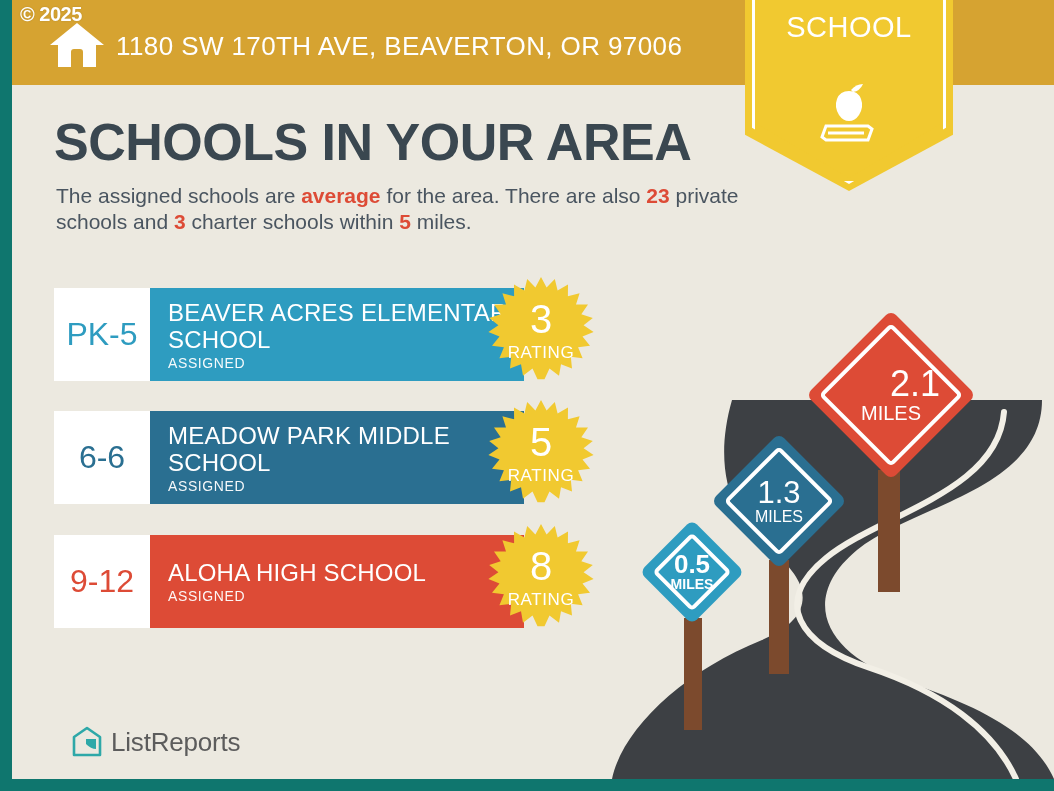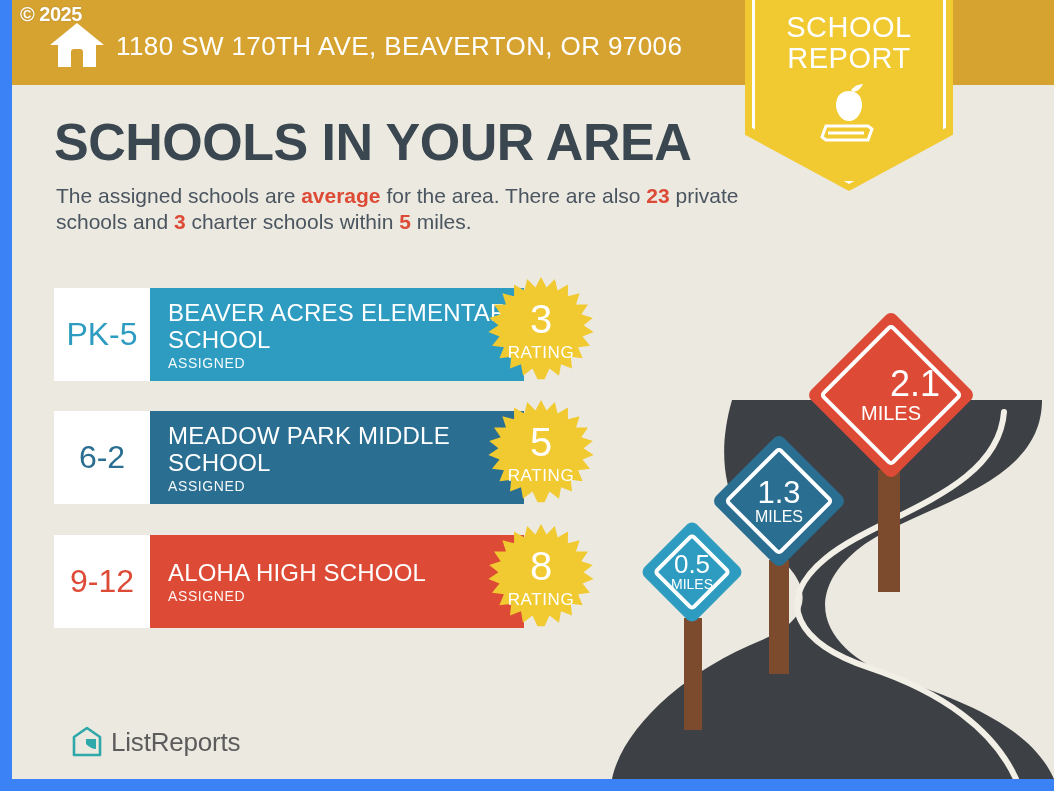--- a/index.html
+++ b/index.html
@@ -8,21 +8,21 @@
     background: #ffffff;
   }
   body {
     font-family: "Liberation Sans", sans-serif;
   }
   #page {
     position: relative;
     width: 1054px;
     height: 791px;
     overflow: hidden;
-    background: #3b82f6;
+    background: #0f766e;
   }
   
   #canvas {
     position: absolute;
     left: 12px;
     top: 0px;
     width: 1042px;
     height: 779px;
     background: #ece9e0;
     overflow: hidden;
@@ -297,21 +297,20 @@
       </svg>
     </div>
 
     <div id="address">1180 SW 170TH AVE, BEAVERTON, OR 97006</div>
 
     <div id="report-badge">
       <div class="shape" style="background: rgb(241, 201, 48);"></div>
       <div class="inner-line"></div>
       <div id="badge-title">
         <div>SCHOOL</div>
-        <div>REPORT</div>
       </div>
       <div id="badge-icons">
         <svg viewBox="0 0 86 62" width="86" height="62" aria-hidden="true">
           <g>
             <path d="M45 8 Q50 2 57 2 Q54 9 47 10 Z" fill="#ffffff"></path>
             <path d="M43 9 Q34 9 31 17 Q28 25 33 33 Q37 39 43 39 Q49 39 53 33 Q58 25 55 17 Q52 9 43 9 Z" fill="#ffffff"></path>
           </g>
           <g fill="none" stroke="#ffffff" stroke-width="3">
             <path d="M20 44 L62 44 L66 47 L62 58 L20 58 L16 55 Z"></path>
             <path d="M22 51 L58 51"></path>
@@ -335,21 +334,21 @@
       <div class="rating-burst">
         <svg viewBox="0 0 120 120" width="120" height="120" aria-hidden="true">
           <polygon fill="#f1c930" points="60,2 65.6,12.4 73.8,4 76.6,15.4 87,9.4 86.9,21.2 98.6,18.2 95,29.4 107,29.4 100.3,39.2 111.8,42.9 102.6,50.3 112.6,56.9 101.5,61.6 109,70.7 97.1,72.3 101.6,83.2 89.8,81.8 91,93.5 80,89.2 78,100.8 68.5,93.5 63.5,104.2 56.5,104.2 51.5,93.5 42,100.8 40,89.2 29,93.5 30.2,81.8 18.4,83.2 22.9,72.3 11,70.7 18.5,61.6 7.4,56.9 17.4,50.3 8.2,42.9 19.7,39.2 13,29.4 25,29.4 21.4,18.2 33.1,21.2 33,9.4 43.4,15.4 46.2,4 54.4,12.4"></polygon>
         </svg>
         <div class="burst-num">3</div>
         <div class="burst-lbl">RATING</div>
       </div>
     </div>
 
     <div class="school-row" id="row-1" style="top:411px;">
-      <div class="grade-box" id="grade-1" style="color: rgb(42, 111, 145);">6-2</div>
+      <div class="grade-box" id="grade-1" style="color: rgb(42, 111, 145);">6-6</div>
       <div class="name-bar" id="bar-1" style="background: rgb(42, 111, 145);">
         <div class="school-name">MEADOW PARK MIDDLE SCHOOL</div>
         <div class="assigned">ASSIGNED</div>
       </div>
       <div class="rating-burst">
         <svg viewBox="0 0 120 120" width="120" height="120" aria-hidden="true">
           <polygon fill="#f1c930" points="60,2 65.6,12.4 73.8,4 76.6,15.4 87,9.4 86.9,21.2 98.6,18.2 95,29.4 107,29.4 100.3,39.2 111.8,42.9 102.6,50.3 112.6,56.9 101.5,61.6 109,70.7 97.1,72.3 101.6,83.2 89.8,81.8 91,93.5 80,89.2 78,100.8 68.5,93.5 63.5,104.2 56.5,104.2 51.5,93.5 42,100.8 40,89.2 29,93.5 30.2,81.8 18.4,83.2 22.9,72.3 11,70.7 18.5,61.6 7.4,56.9 17.4,50.3 8.2,42.9 19.7,39.2 13,29.4 25,29.4 21.4,18.2 33.1,21.2 33,9.4 43.4,15.4 46.2,4 54.4,12.4"></polygon>
         </svg>
         <div class="burst-num">5</div>
         <div class="burst-lbl">RATING</div>
@@ -378,21 +377,21 @@
         <line x1="292" y1="118" x2="340" y2="106" stroke="#2b2b2b" stroke-width="3"></line>
       </svg>
 
       
       <div class="sign" id="sign-0" style="left:28px; top:220px; width:104px; height:210px;">
         <div class="post" style="left: 44px; top: 98px; width: 18px; height: 112px; background: rgb(124, 74, 45);"></div>
         <div class="diamond" style="left:15px; top:15px; width:74px; height:74px;">
           <div class="face" id="signface-0" style="background: rgb(46, 156, 192);"></div>
           <div class="ring"></div>
         </div>
-        <div class="label" style="left:0; top:0; width:104px; height:104px;">
+        <div class="label" style="left:0; top:0; width:104px; height:104px;font-weight:bold;">
           <div class="dist" style="font-size:26px;">0.5</div>
           <div class="unit" style="font-size:14px;">MILES</div>
         </div>
       </div>
 
       
       <div class="sign" id="sign-1" style="left:100px; top:134px; width:134px; height:240px;">
         <div class="post" style="left: 57px; top: 126px; width: 20px; height: 114px; background: rgb(124, 74, 45);"></div>
         <div class="diamond" style="left:19px; top:19px; width:96px; height:96px;">
           <div class="face" id="signface-1" style="background: rgb(42, 111, 145);"></div>

